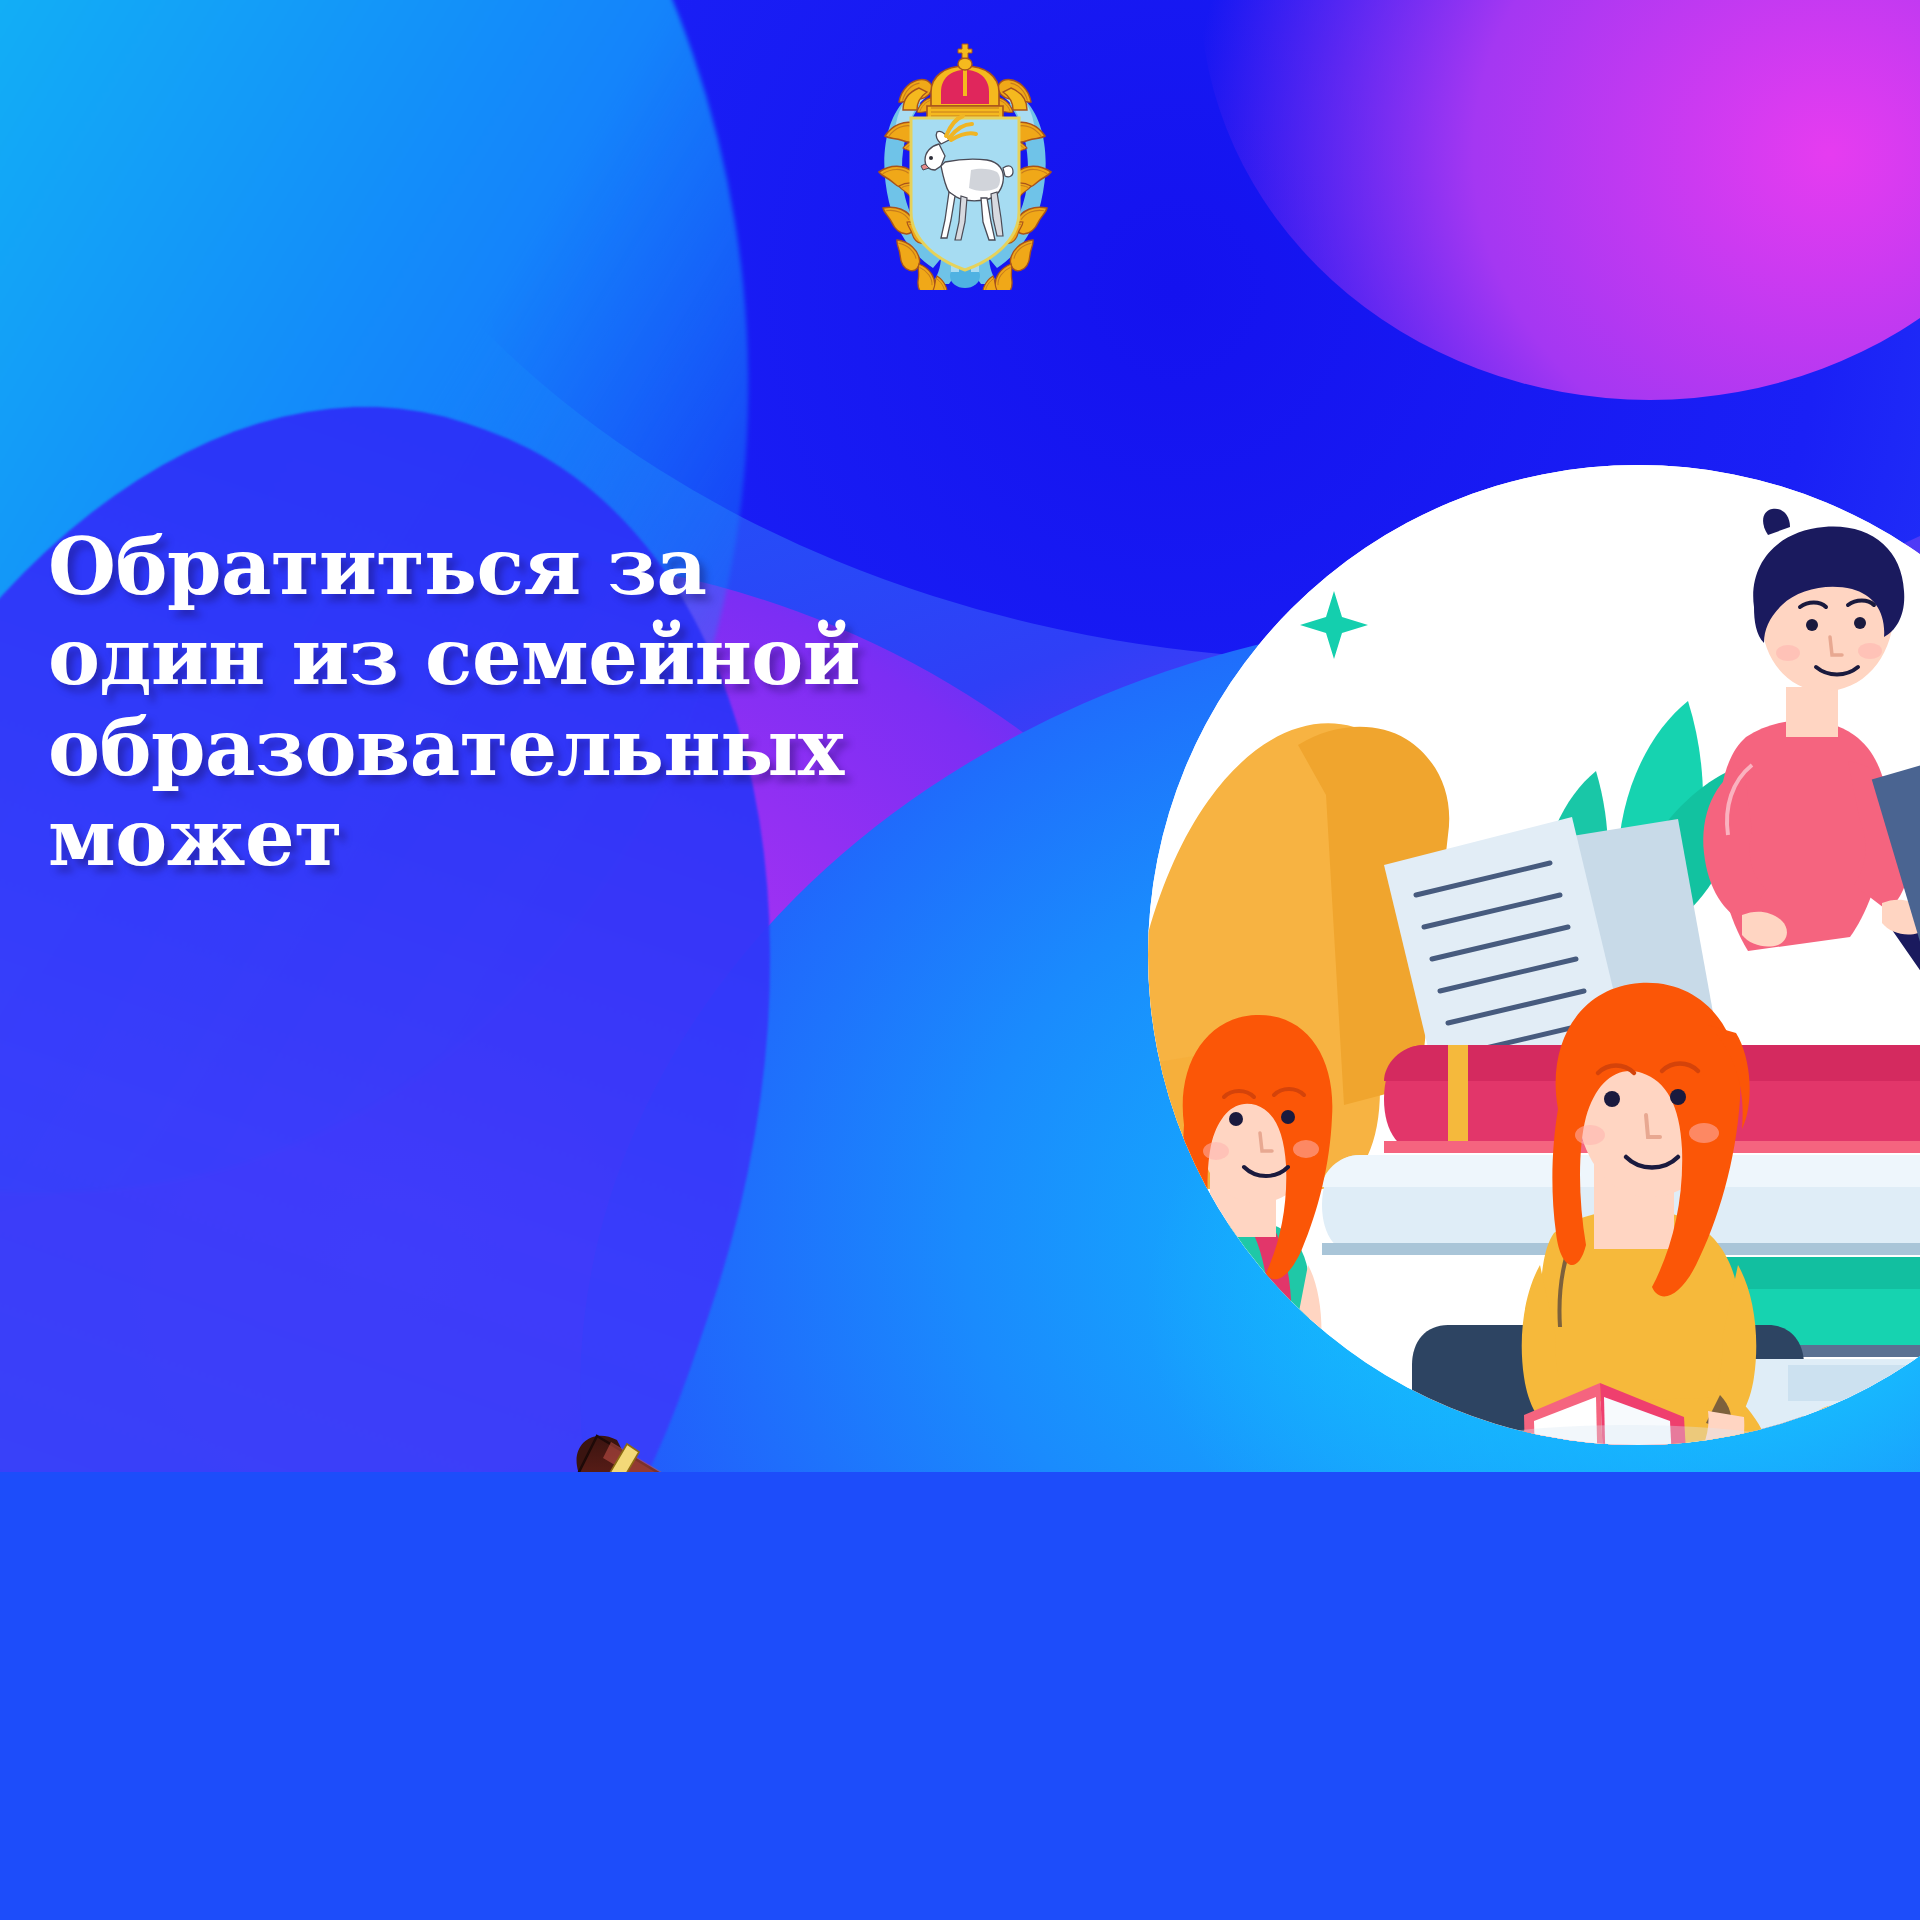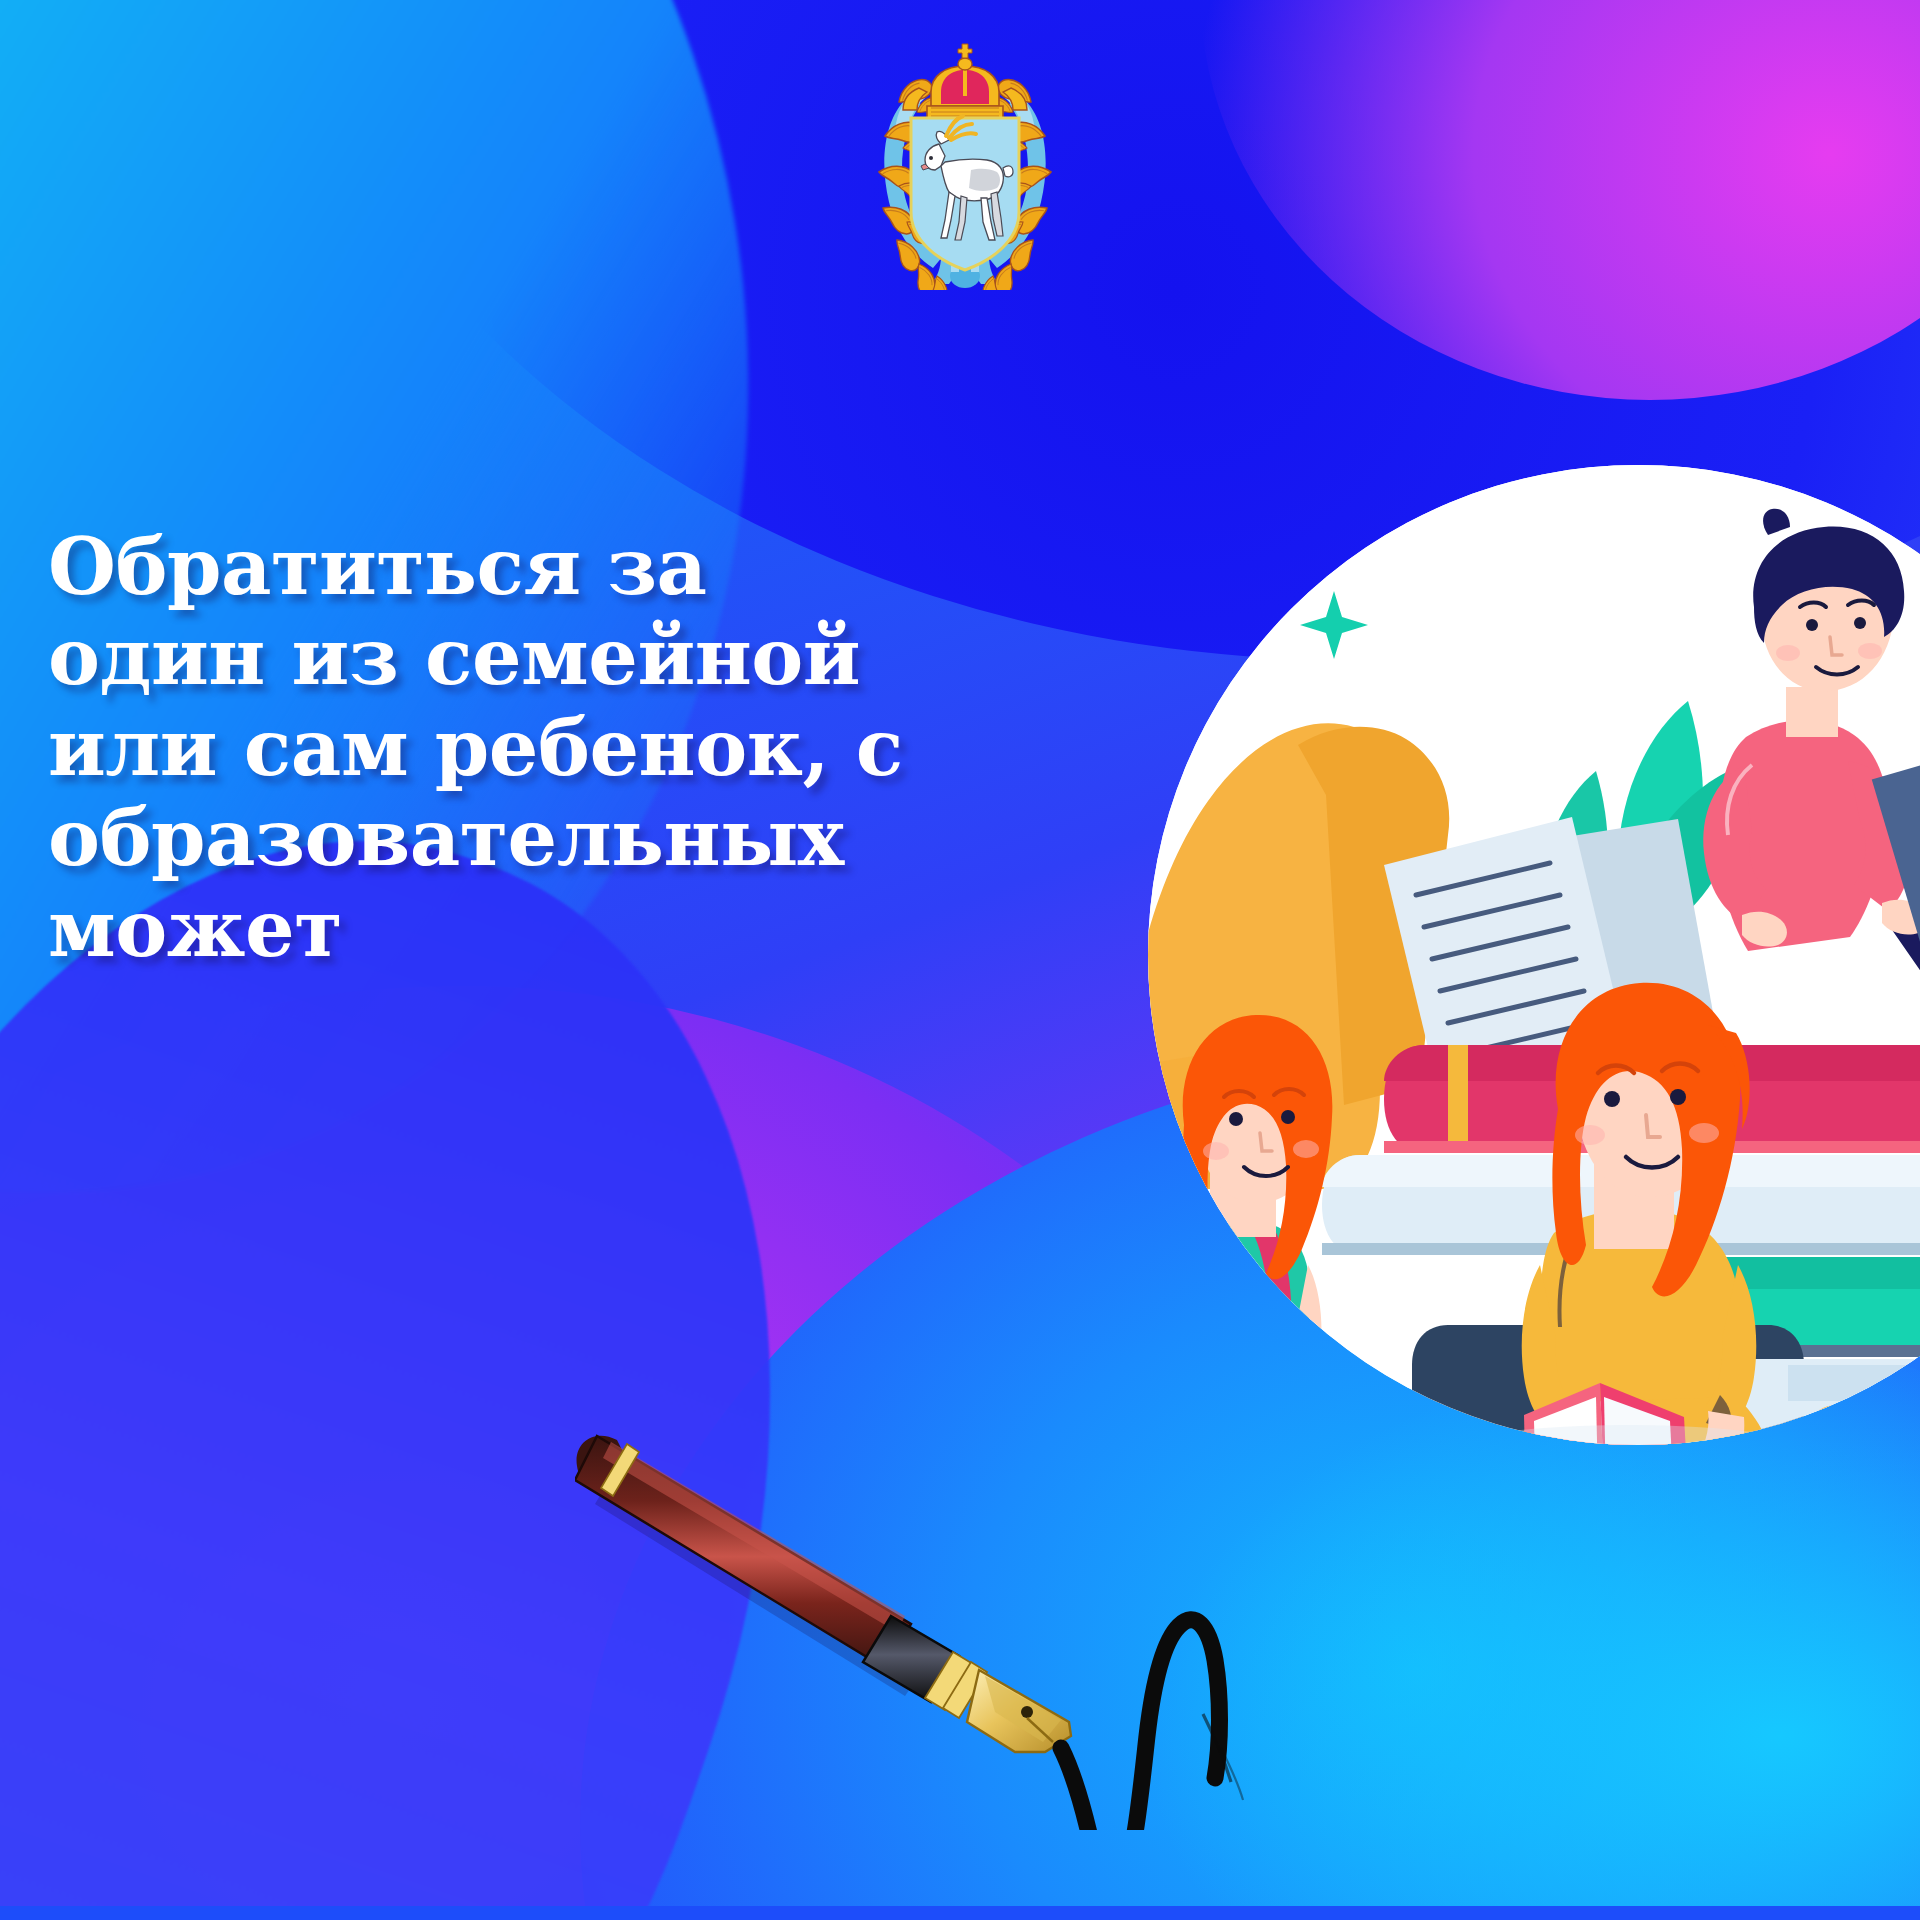--- a/index.html
+++ b/index.html
@@ -1,21 +1,21 @@
 <!DOCTYPE html>
 <html><head>
 <meta charset="utf-8">
 <style>
   html,body{margin:0;padding:0;}
   body{
     width:1920px;height:1920px;overflow:hidden;position:relative;
     font-family:"Liberation Sans", sans-serif;
     background:#1d4dfa;
   }
-  #stage{position:absolute;inset:0;width:1920px;height:1906px;overflow:hidden;}
+  #stage{position:absolute;inset:0;width:1920px;height:1472px;overflow:hidden;}
 
   
   .bg-base{
     position:absolute;inset:0;
     background:
       radial-gradient(ellipse 1200px 900px at 18% 92%, #c33df2 0%, #a430ef 22%, #7a2bf5 42%, rgba(80,40,245,0) 68%),
       radial-gradient(ellipse 1000px 800px at 72% 98%, #3b59ff 0%, rgba(59,89,255,0) 60%),
       linear-gradient(160deg, #1f6dfb 0%, #1f56f8 28%, #2f3ff7 48%, #6f35f6 66%, #9b33f2 82%, #7a3bf6 100%);
   }
   .blob{position:absolute;border-radius:50%;}
@@ -203,21 +203,20 @@
 
           <path d="M158,128 C164,124 168,126 168,132 C168,136 164,138 160,136 Z" fill="#ffffff" stroke="#4a4a55" stroke-width="1.2"></path>
         </g>
       </g>
     </svg>
   </div>
 
   <div id="headline">
     <div>Обратиться за</div>
     <div>один из семейной</div>
-    <div>или сам ребенок, с</div>
     <div>образовательных может</div>
   </div>
 
   <div id="illu">
     <svg viewBox="0 0 980 980" xmlns="http://www.w3.org/2000/svg">
       <rect width="980" height="980" fill="#ffffff"></rect>
 
       <path d="M186,126 L194,152 L220,160 L194,168 L186,194 L178,168 L152,160 L178,152 Z" fill="#14cfae"></path>
 
       <g>

